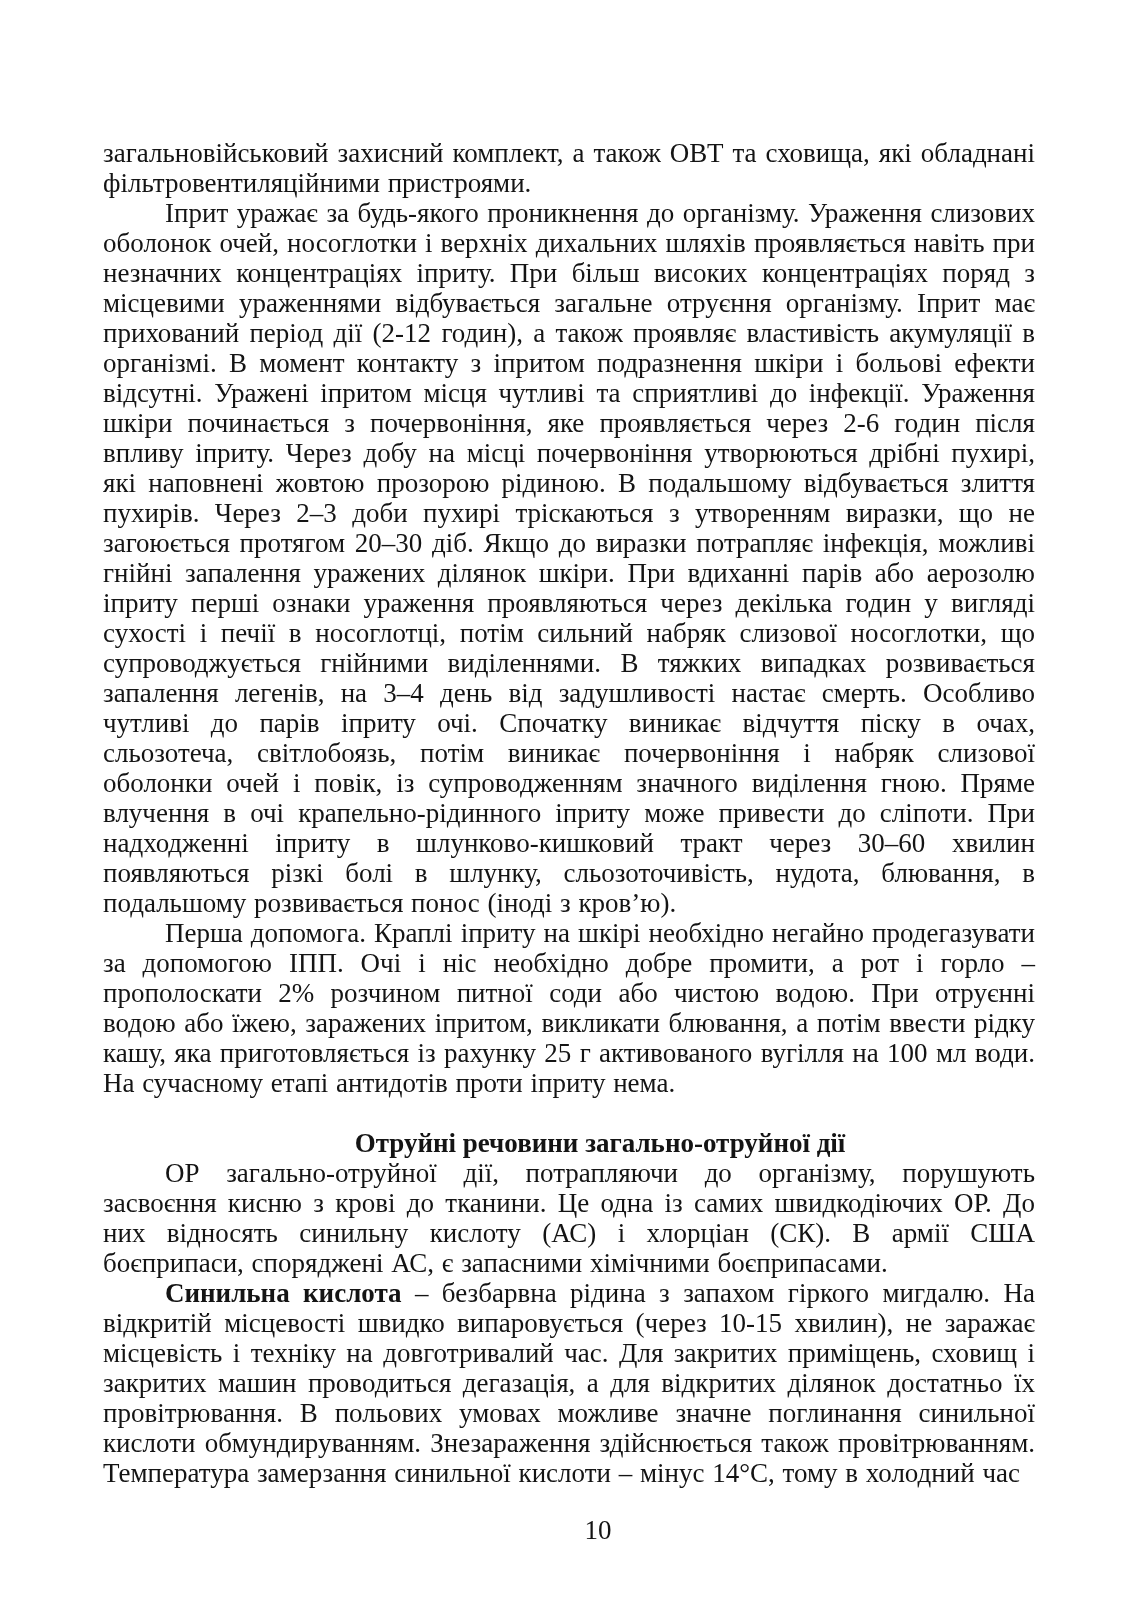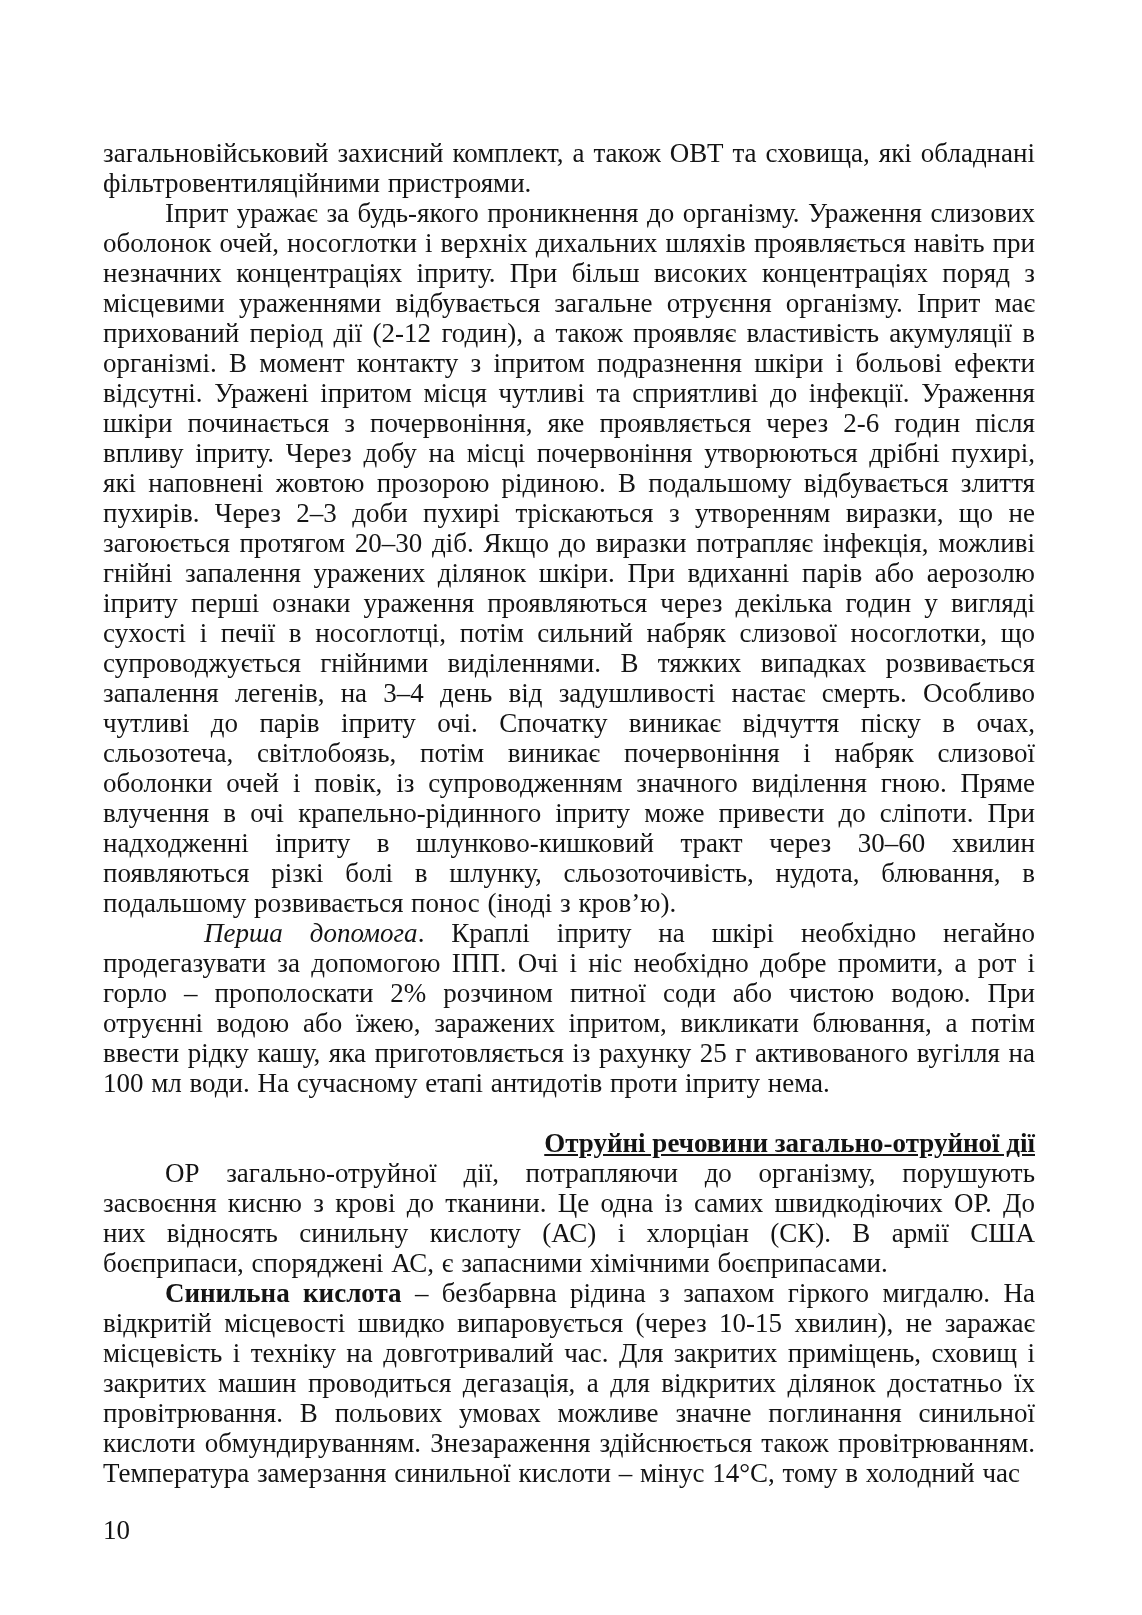--- a/index.html
+++ b/index.html
@@ -34,32 +34,30 @@
     text-indent: 62px;
     word-spacing: 1px;
   }
   p.body.noindent {
     text-indent: 0;
   }
   p.heading {
     margin: 30px 0 0 0;
     text-indent: 62px;
     font-weight: bold;
-    text-align: right;
-    text-decoration: underline;
+    text-align: center;
   }
   .lead-italic {
-    font-style: italic;
-    margin-left: 39px;
   }
   .lead-bold-italic {
     font-weight: bold;
   }
   .page-number {
     margin-top: 27px;
+    text-align: center;
     font-size: 27px;
     line-height: 30px;
   }
 </style>
 </head>
 <body>
 
 <div class="page">
   <div class="text-block">
 

